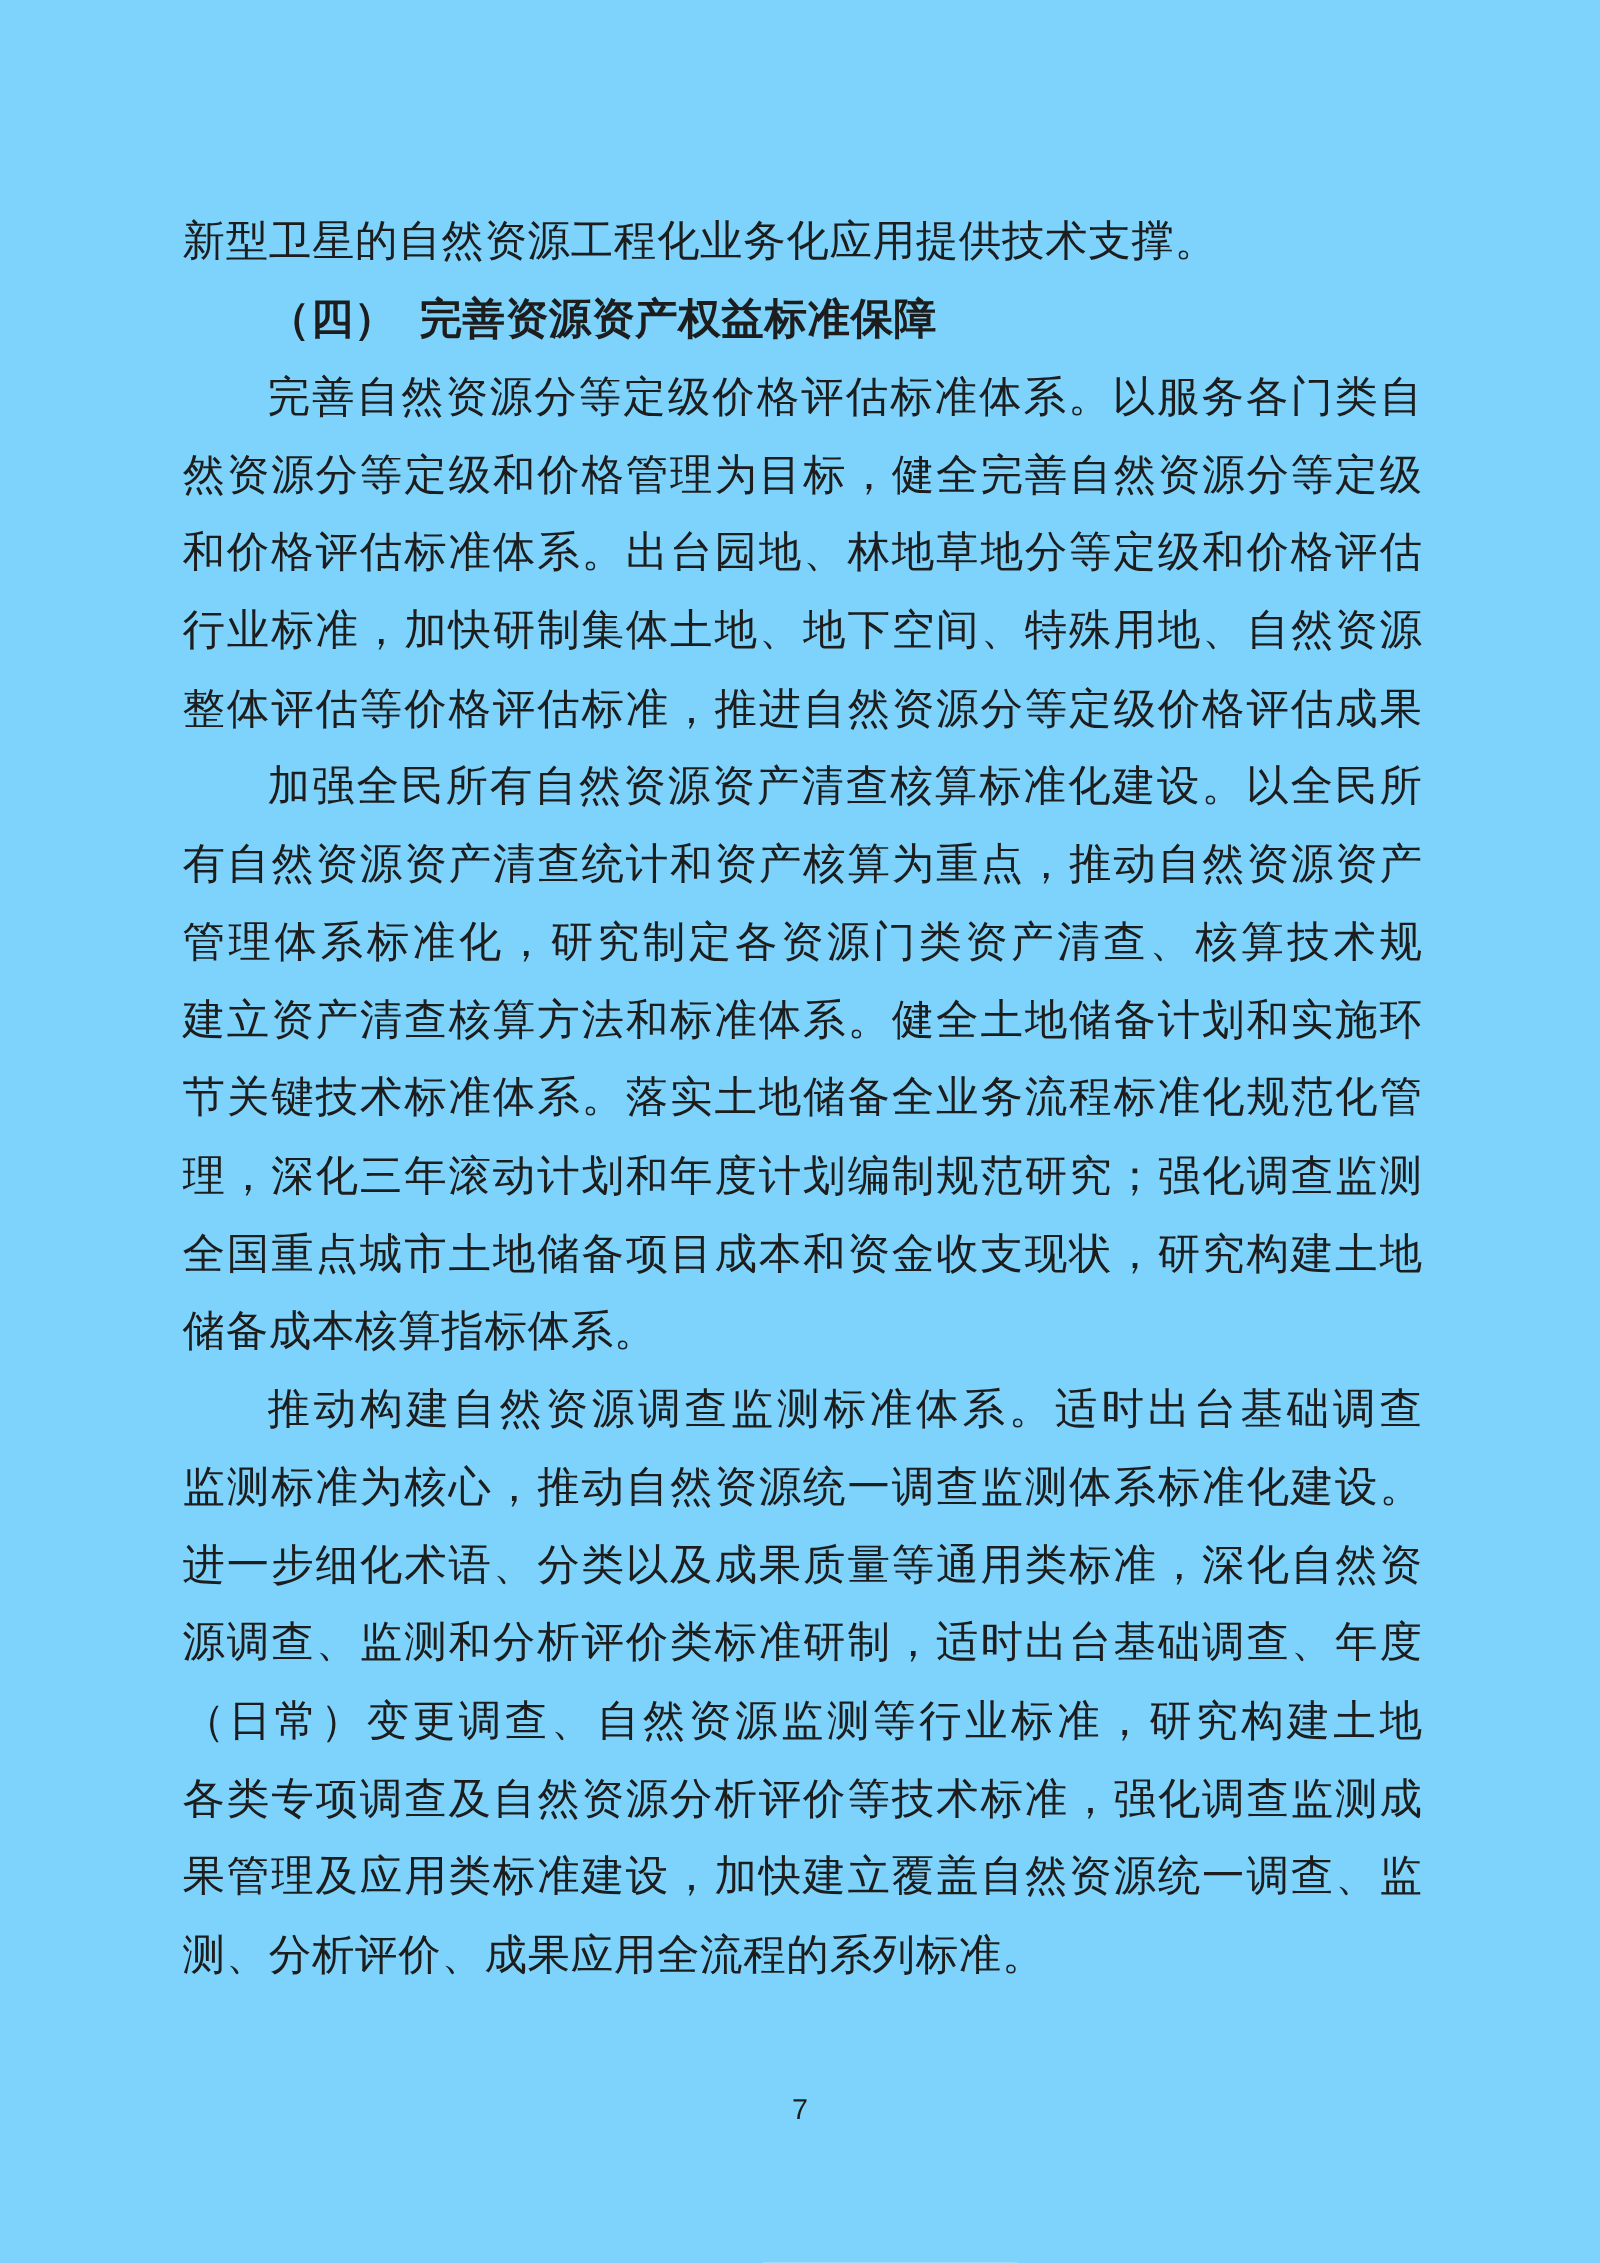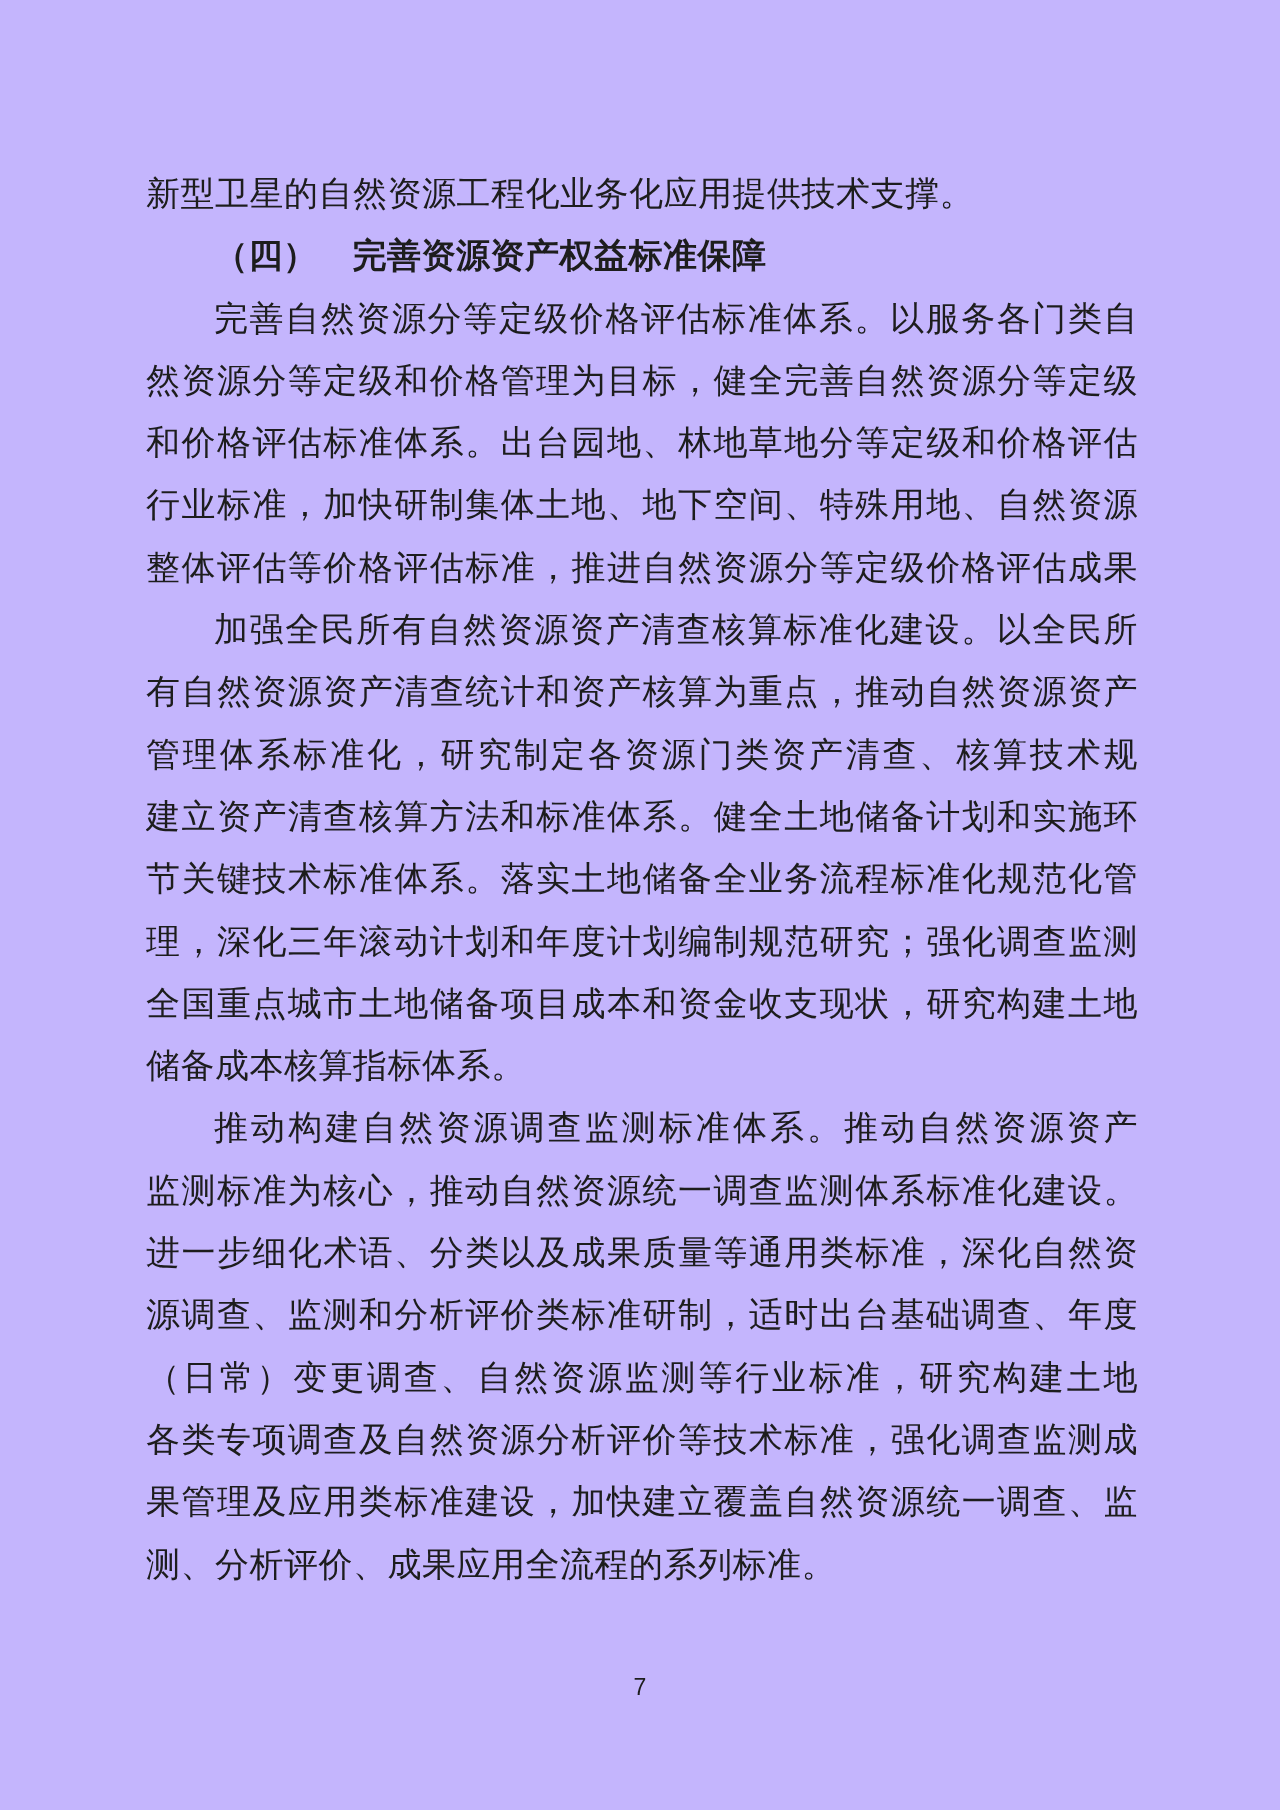--- a/index.html
+++ b/index.html
@@ -6,21 +6,21 @@
   body {
     width: 1280px; height: 1810px;
     background: #ffffff;
     position: relative;
     font-family: "Liberation Serif", serif;
     color: #1d1d1d;
     overflow: hidden;
   }
   .sheet {
     position: absolute; inset: 0;
-    background: #c4b5fd;
+    background: #7dd3fc;
   }
   .textblock {
     position: absolute;
     left: 146px; top: 163px;
     width: 992px;
   }
   .line {
     font-size: 34px;
     line-height: 62.3px;
     height: 62.3px;
@@ -34,21 +34,21 @@
   .line.flow-end {
     text-align: left;
     text-align-last: left;
   }
   .line.indent { padding-left: 68px; }
   .line.heading {
     font-weight: bold;
     text-align: left;
     text-align-last: left;
   }
-  .heading .title { margin-left: 35px; }
+  .heading .title { margin-left: 18px; }
   .lead { font-weight: normal; }
   .pageno {
     position: absolute;
     left: 0; top: 1676px;
     width: 100%;
     text-align: center;
     font-size: 23px;
     line-height: 23px;
     font-family: "Liberation Sans", sans-serif;
     color: #1d1d1d;
@@ -72,21 +72,21 @@
 
     <div class="line indent"><span class="lead">加强全民所有自然资源资产清查核算标准化建设。</span><span>以全民所</span></div>
     <div class="line"><span>有自然资源资产清查统计和资产核算为重点，推动自然资源资产</span></div>
     <div class="line"><span>管理体系标准化，研究制定各资源门类资产清查、核算技术规程，</span></div>
     <div class="line"><span>建立资产清查核算方法和标准体系。健全土地储备计划和实施环</span></div>
     <div class="line"><span>节关键技术标准体系。落实土地储备全业务流程标准化规范化管</span></div>
     <div class="line"><span>理，深化三年滚动计划和年度计划编制规范研究；强化调查监测成</span></div>
     <div class="line"><span>全国重点城市土地储备项目成本和资金收支现状，研究构建土地</span></div>
     <div class="line flow-end"><span>储备成本核算指标体系。</span></div>
 
-    <div class="line indent"><span class="lead">推动构建自然资源调查监测标准体系。</span><span>推动自然资源资产</span></div>
+    <div class="line indent"><span class="lead">推动构建自然资源调查监测标准体系。</span><span>适时出台基础调查</span></div>
     <div class="line"><span>监测标准为核心，推动自然资源统一调查监测体系标准化建设。</span></div>
     <div class="line"><span>进一步细化术语、分类以及成果质量等通用类标准，深化自然资</span></div>
     <div class="line"><span>源调查、监测和分析评价类标准研制，适时出台基础调查、年度</span></div>
     <div class="line"><span>（日常）变更调查、自然资源监测等行业标准，研究构建土地</span></div>
     <div class="line"><span>各类专项调查及自然资源分析评价等技术标准，强化调查监测成</span></div>
     <div class="line"><span>果管理及应用类标准建设，加快建立覆盖自然资源统一调查、监</span></div>
     <div class="line flow-end"><span>测、分析评价、成果应用全流程的系列标准。</span></div>
 
   </div>
 

